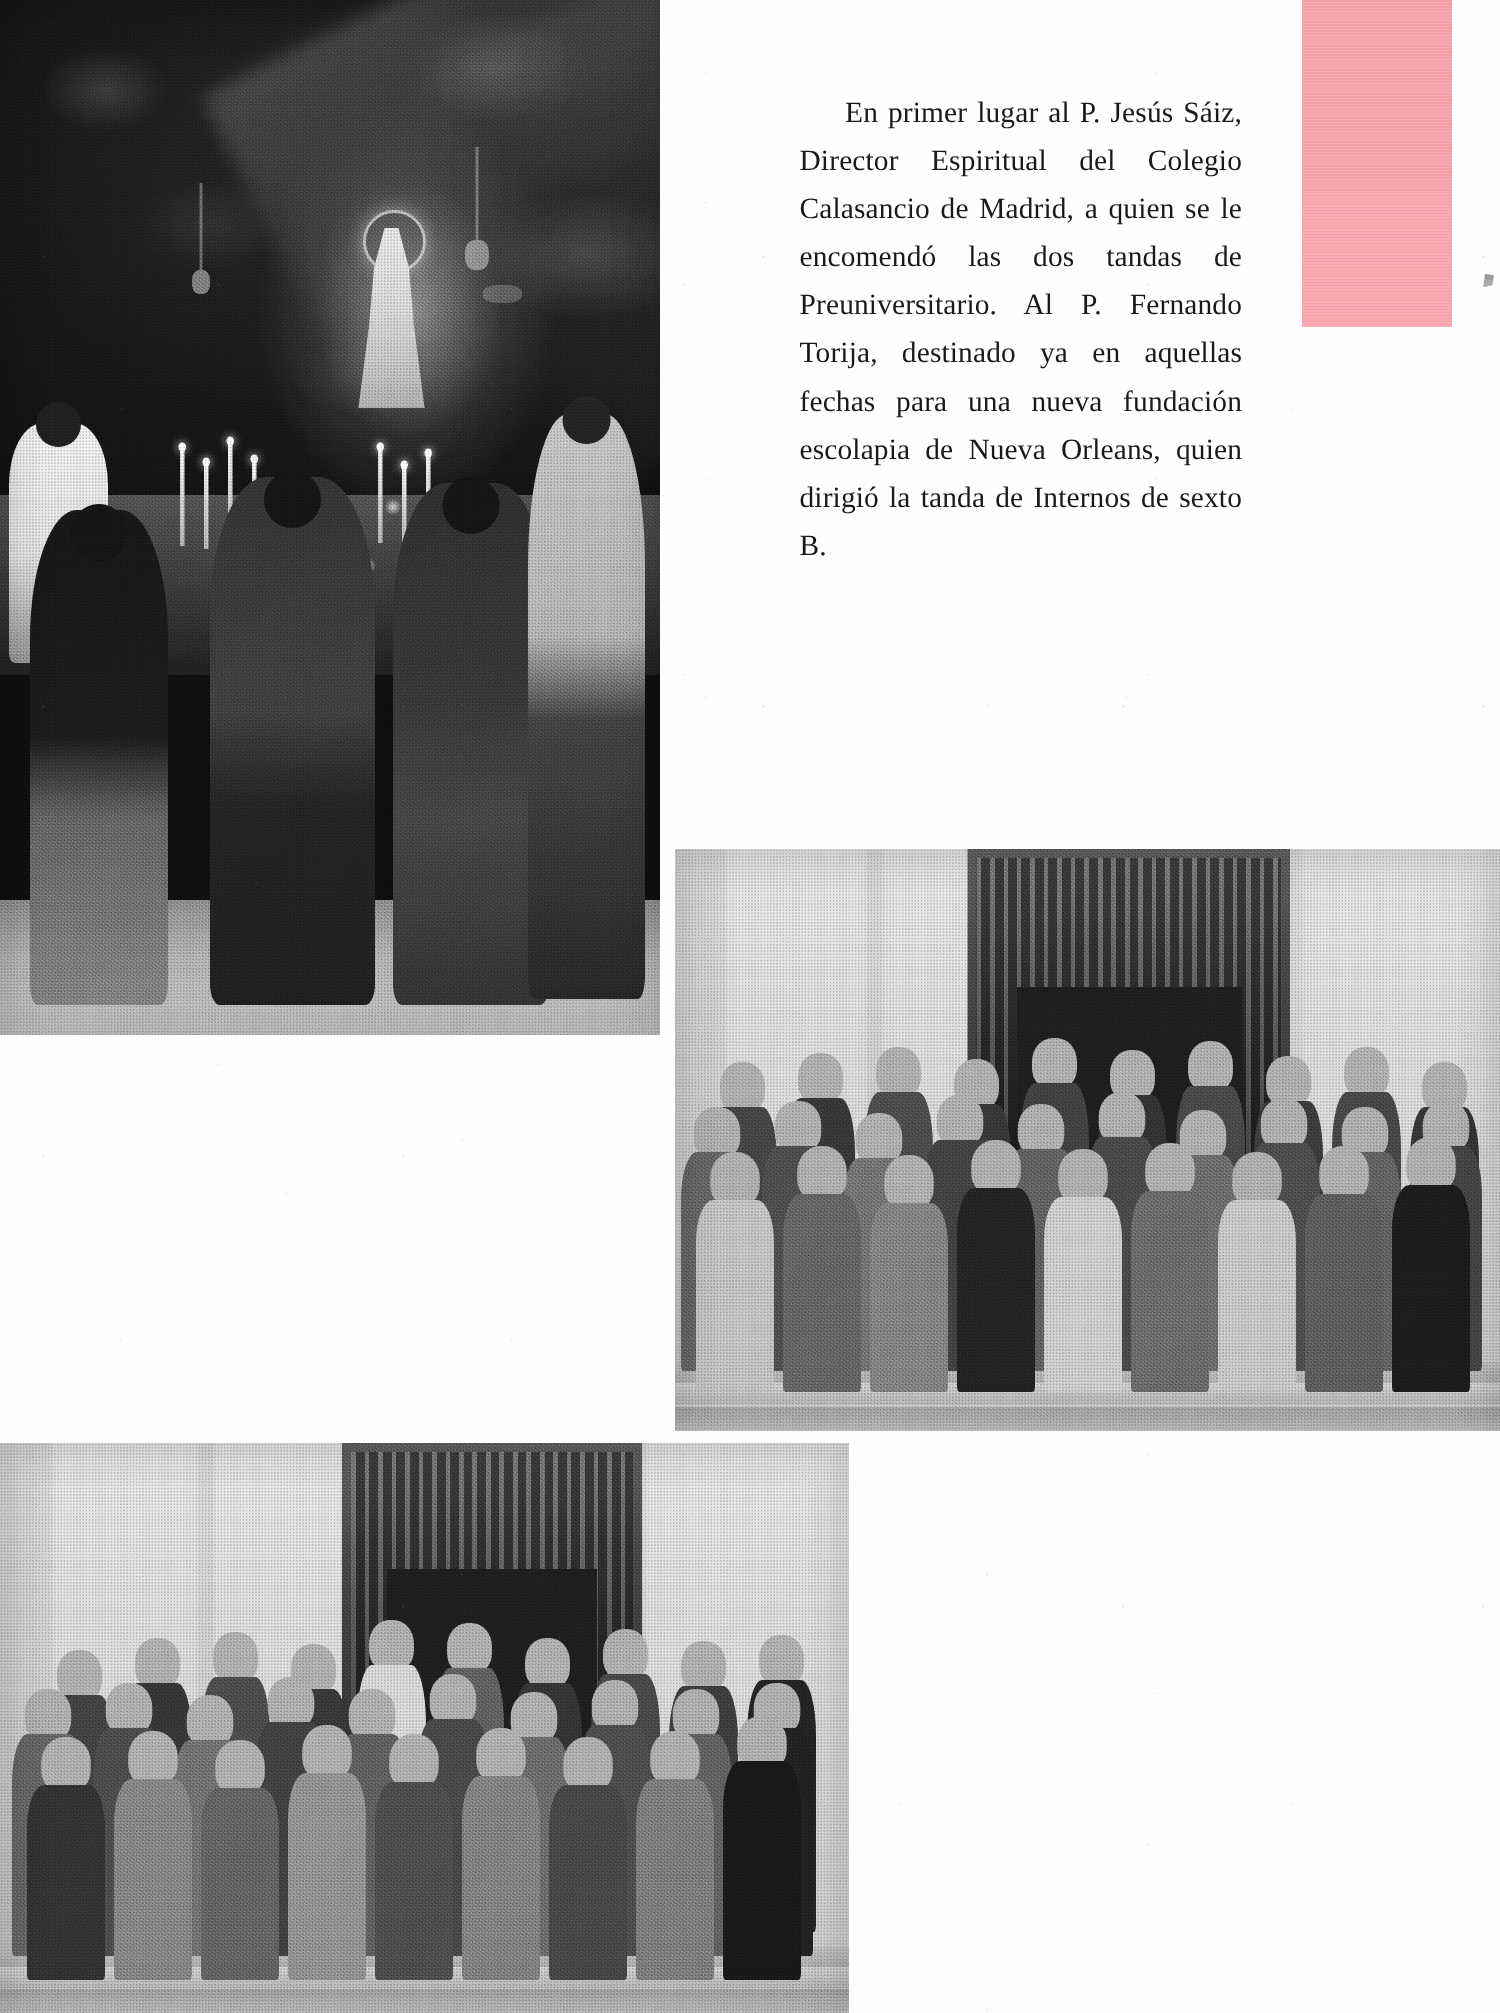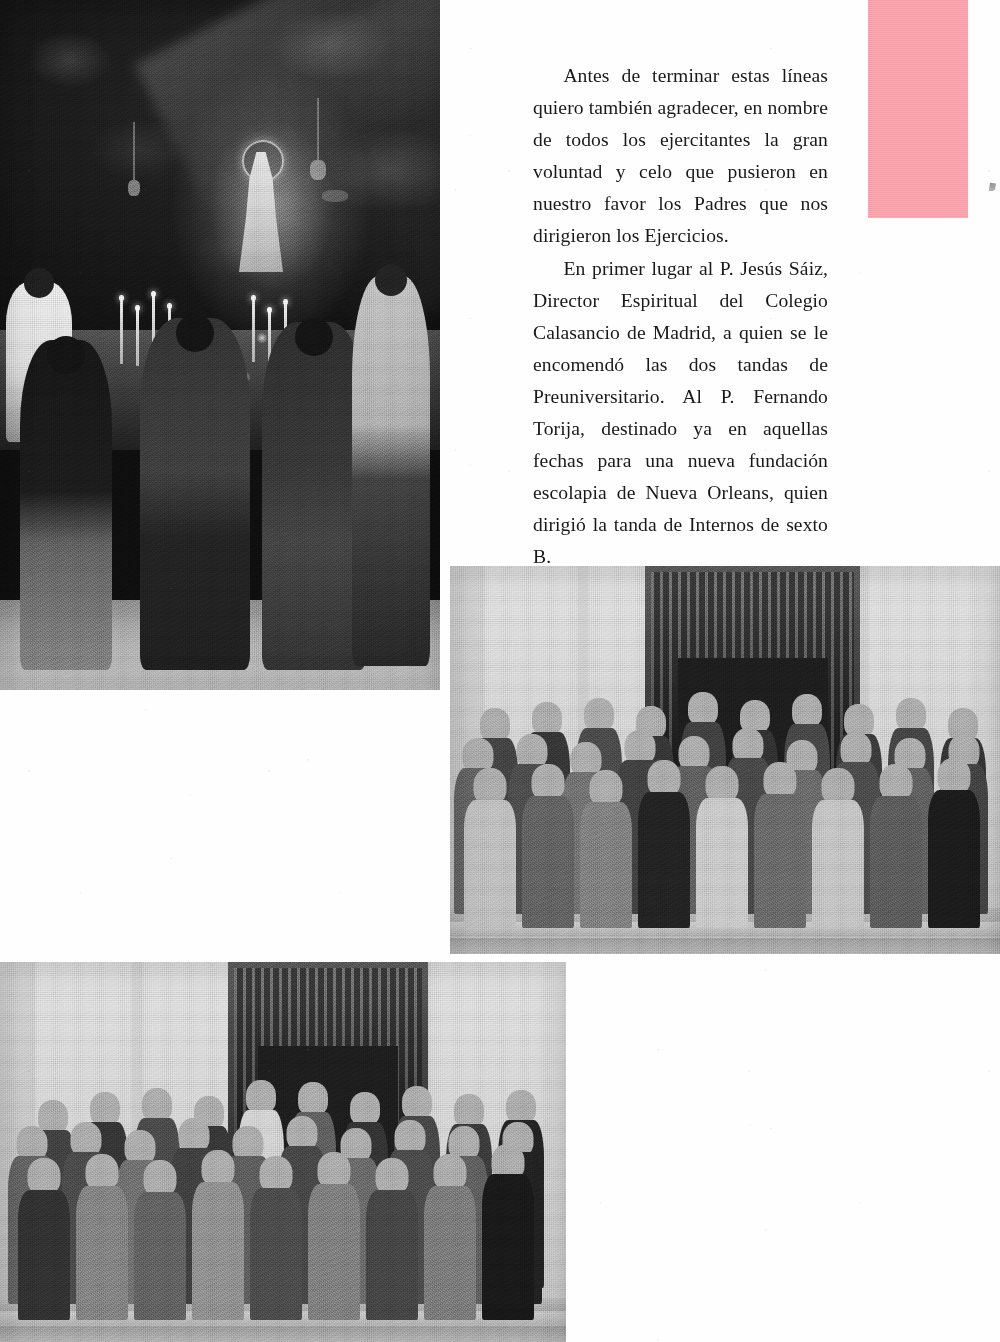--- a/index.html
+++ b/index.html
@@ -199,21 +199,20 @@
 
     <div class="halftone"></div>
     <div class="grain"></div>
     <div class="vign"></div>
   </div>
 
   <div class="pink-block"></div>
   <div class="scan-mark"></div>
 
   <div class="text-col">
-    <p>Antes de terminar estas líneas quiero también agradecer, en nombre de todos los ejercitantes la gran voluntad y celo que pusieron en nuestro favor los Padres que nos dirigieron los Ejercicios.</p>
     <p>En primer lugar al P. Jesús Sáiz, Director Espiritual del Colegio Calasancio de Madrid, a quien se le encomendó las dos tandas de Preuniversitario. Al P. Fernando Torija, destinado ya en aquellas fechas para una nueva fundación escolapia de Nueva Orleans, quien dirigió la tanda de Internos de sexto B.</p>
   </div>
 
   <div class="photo" id="photo-group-a">
     <div class="facade"></div>
     <div class="door-frame" style="left:195px;top:0px;width:215px;height:210px;">
       <div class="door-carve"></div>
     </div>
     <div class="door-dark" style="left:228px;top:92px;width:150px;height:150px;"></div>
     <div class="steps" style="height:46px;"></div>

